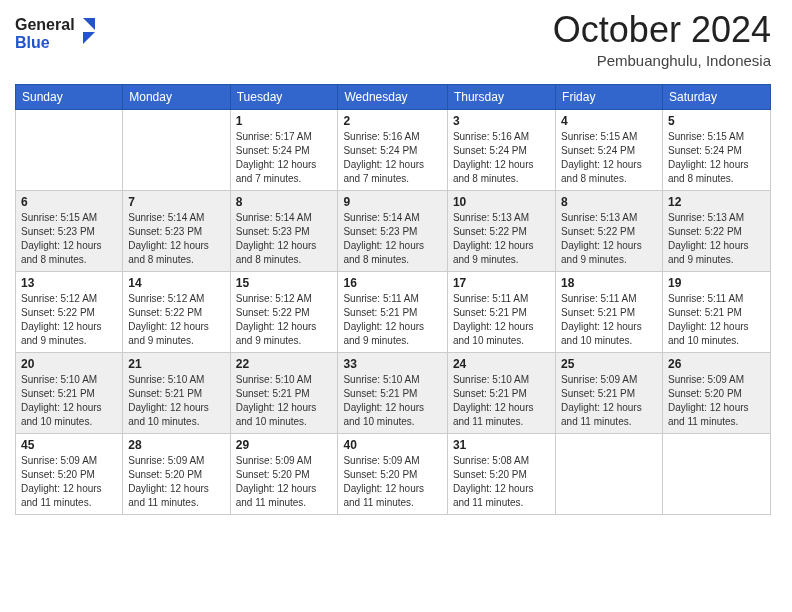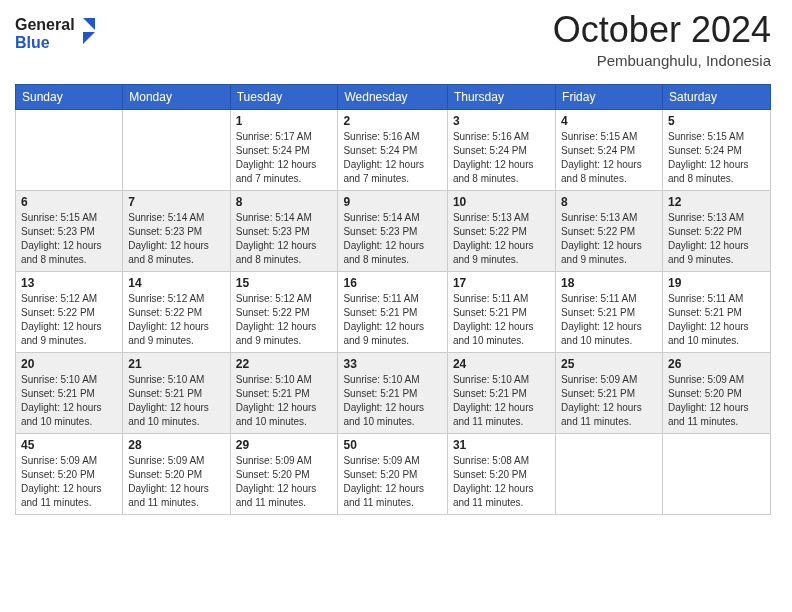--- a/index.html
+++ b/index.html
@@ -246,21 +246,21 @@
           </td>
           <td>
             <span class="day-num">28</span>
             <div class="day-info">Sunrise: 5:09 AM<br>Sunset: 5:20 PM<br>Daylight: 12 hours and 11 minutes.</div>
           </td>
           <td>
             <span class="day-num">29</span>
             <div class="day-info">Sunrise: 5:09 AM<br>Sunset: 5:20 PM<br>Daylight: 12 hours and 11 minutes.</div>
           </td>
           <td>
-            <span class="day-num">50</span>
+            <span class="day-num">40</span>
             <div class="day-info">Sunrise: 5:09 AM<br>Sunset: 5:20 PM<br>Daylight: 12 hours and 11 minutes.</div>
           </td>
           <td>
             <span class="day-num">31</span>
             <div class="day-info">Sunrise: 5:08 AM<br>Sunset: 5:20 PM<br>Daylight: 12 hours and 11 minutes.</div>
           </td>
           <td></td>
           <td></td>
         </tr>
       </tbody>

